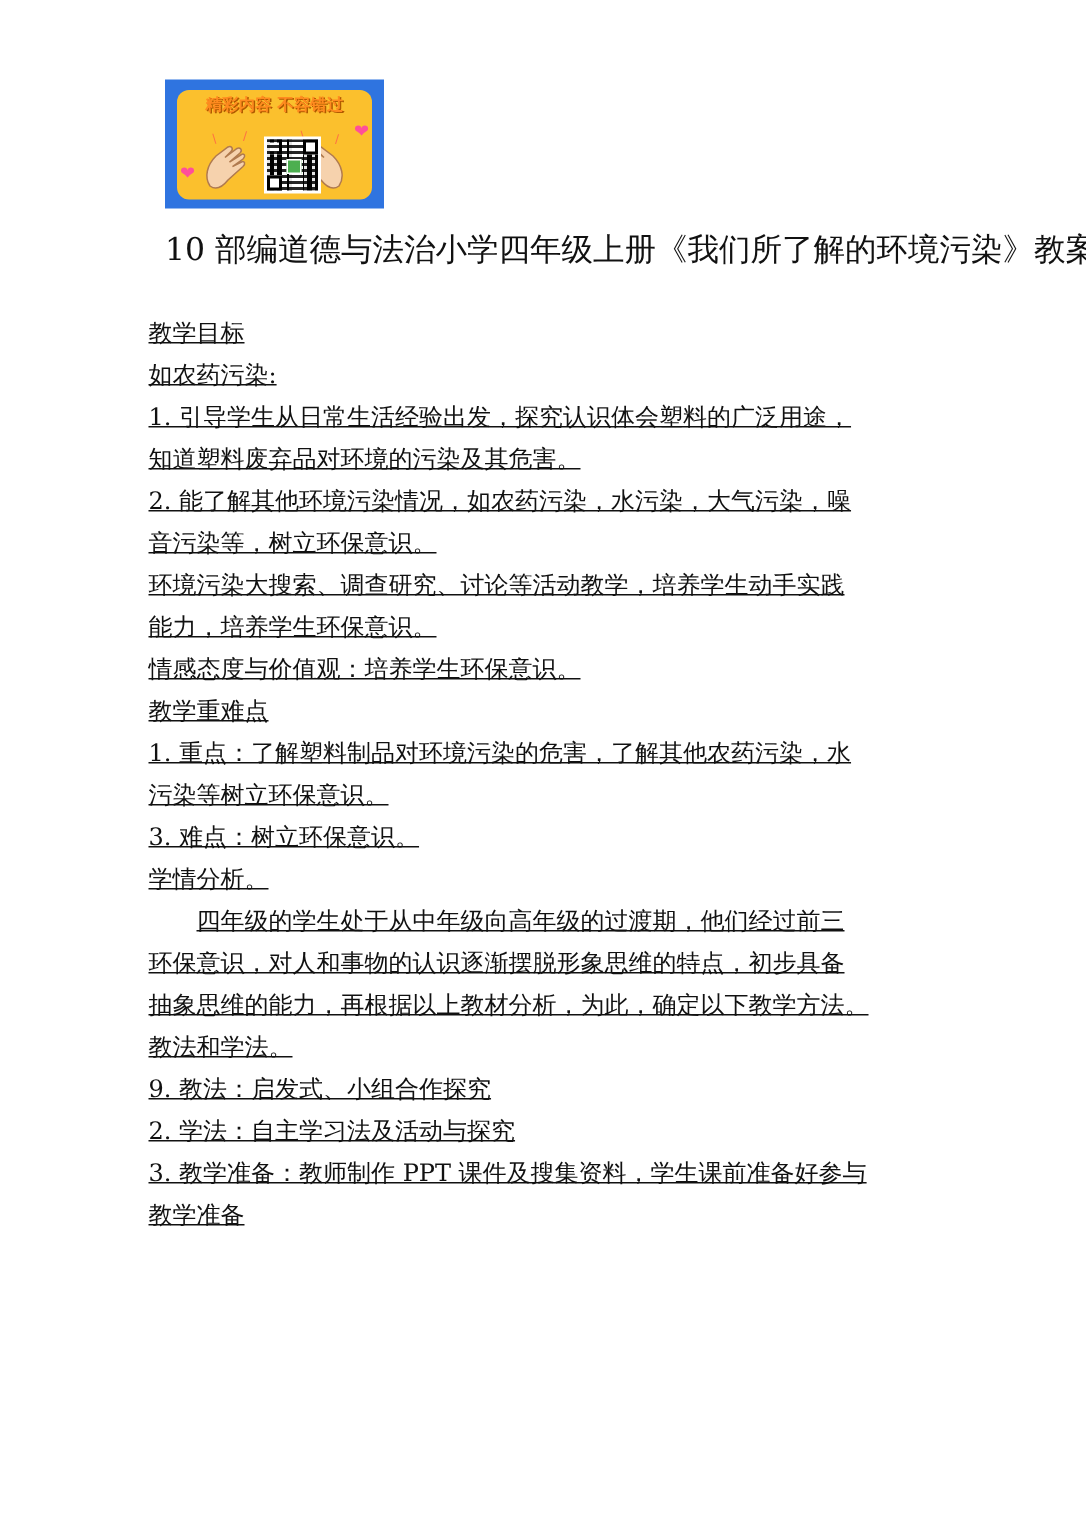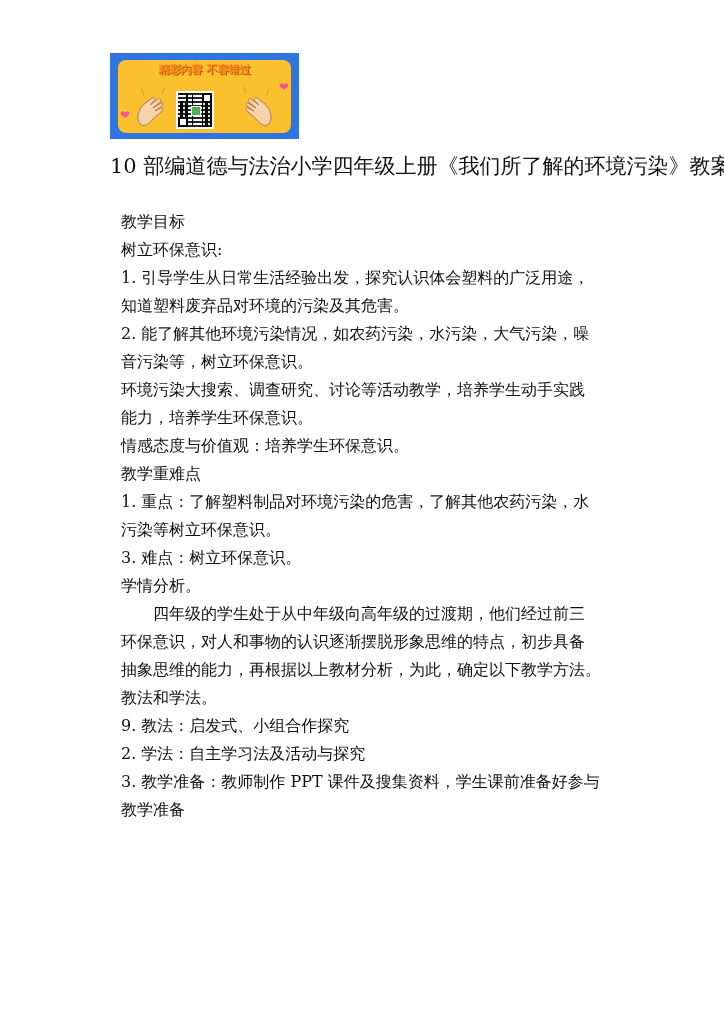--- a/index.html
+++ b/index.html
@@ -12,21 +12,21 @@
       height: 1024px;
       position: relative;
       overflow: hidden;
       font-family: "DejaVu Serif", "Liberation Serif", serif;
       color: #111111;
     }
     .banner {
       position: absolute;
       left: 110px;
       top: 53px;
-      width: 189px;
+      width: 146px;
       height: 86px;
       background: #2f74e0;
       box-sizing: border-box;
       overflow: hidden;
     }
     .banner-inner {
       position: absolute;
       left: 8px;
       top: 7px;
       right: 8px;
@@ -131,23 +131,24 @@
     .doc-title {
       position: absolute;
       left: 110px;
       top: 154px;
       font-size: 21px;
       line-height: 24px;
       white-space: nowrap;
     }
     .content {
       position: absolute;
-      left: 121px;
+      left: 99px;
       top: 208px;
       width: 540px;
+      text-decoration: underline;
     }
     .line {
       font-size: 16px;
       line-height: 28px;
       height: 28px;
       white-space: nowrap;
       margin: 0;
     }
     .indent {
       padding-left: 32px;
@@ -182,21 +183,21 @@
         <div class="qr-logo"></div>
       </div>
     </div>
   </div>
 </div>
 
 <div class="doc-title">10 部编道德与法治小学四年级上册《我们所了解的环境污染》教案</div>
 
 <div class="content">
   <p class="line">教学目标</p>
-  <p class="line">树立环保意识:</p>
+  <p class="line">如农药污染:</p>
   <p class="line">1. 引导学生从日常生活经验出发，探究认识体会塑料的广泛用途，</p>
   <p class="line">知道塑料废弃品对环境的污染及其危害。</p>
   <p class="line">2. 能了解其他环境污染情况，如农药污染，水污染，大气污染，噪</p>
   <p class="line">音污染等，树立环保意识。</p>
   <p class="line">环境污染大搜索、调查研究、讨论等活动教学，培养学生动手实践</p>
   <p class="line">能力，培养学生环保意识。</p>
   <p class="line">情感态度与价值观：培养学生环保意识。</p>
   <p class="line">教学重难点</p>
   <p class="line">1. 重点：了解塑料制品对环境污染的危害，了解其他农药污染，水</p>
   <p class="line">污染等树立环保意识。</p>

